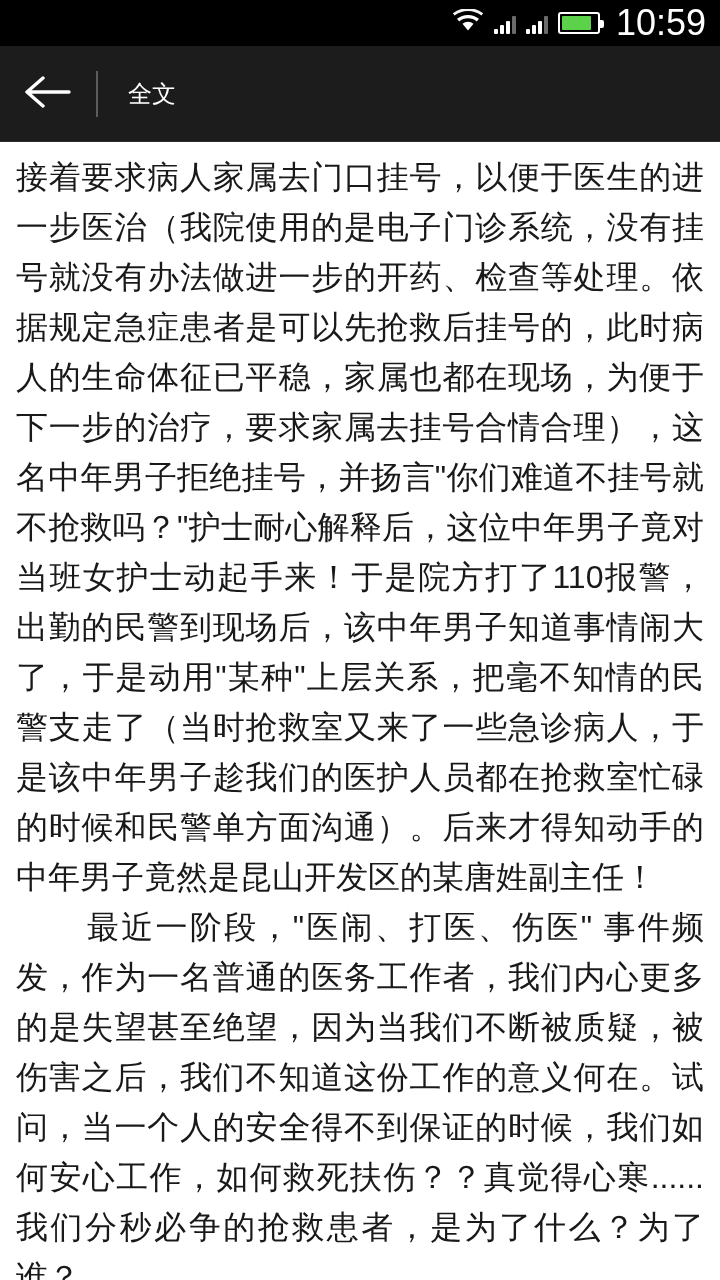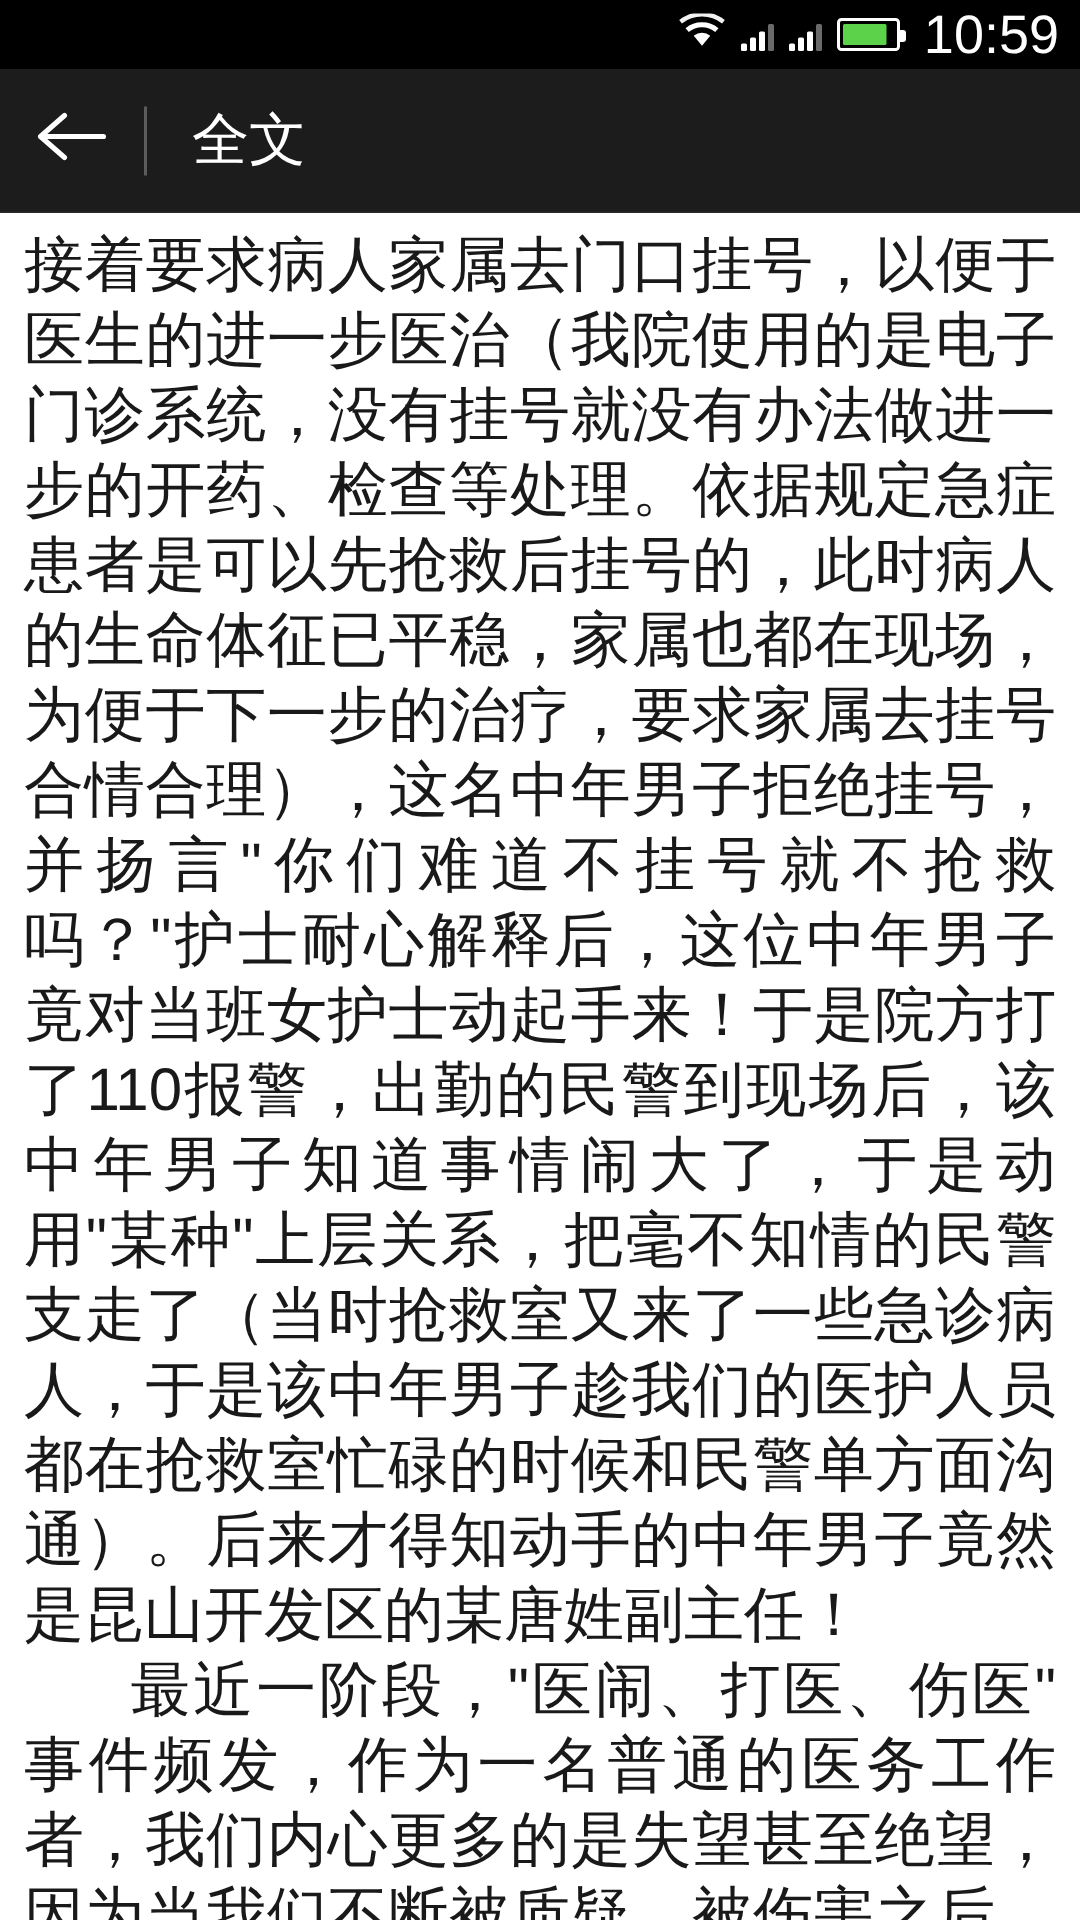--- a/index.html
+++ b/index.html
@@ -99,36 +99,36 @@
   }
   .back-arrow {
     display: block;
   }
   .divider-v {
     width: 2px;
     height: 46px;
     background: #5c5c5c;
   }
   .bar-title {
-    font-size: 38px;
+    font-size: 24px;
     line-height: 34px;
     margin-left: 30px;
     color: #ffffff;
     font-family: "Liberation Sans", sans-serif;
   }
 
   
   .article {
     padding: 10px 16px 0 16px;
     background: #ffffff;
     height: calc(1280px - 46px - 96px);
     overflow: hidden;
   }
   .article p {
-    font-size: 40px;
+    font-size: 32px;
     line-height: 50px;
     color: #191919;
     font-family: "Liberation Sans", sans-serif;
     text-align: justify;
     letter-spacing: 0px;
     word-break: break-all;
   }
   .article p.indent { text-indent: 71px; }
 </style>
 </head>

